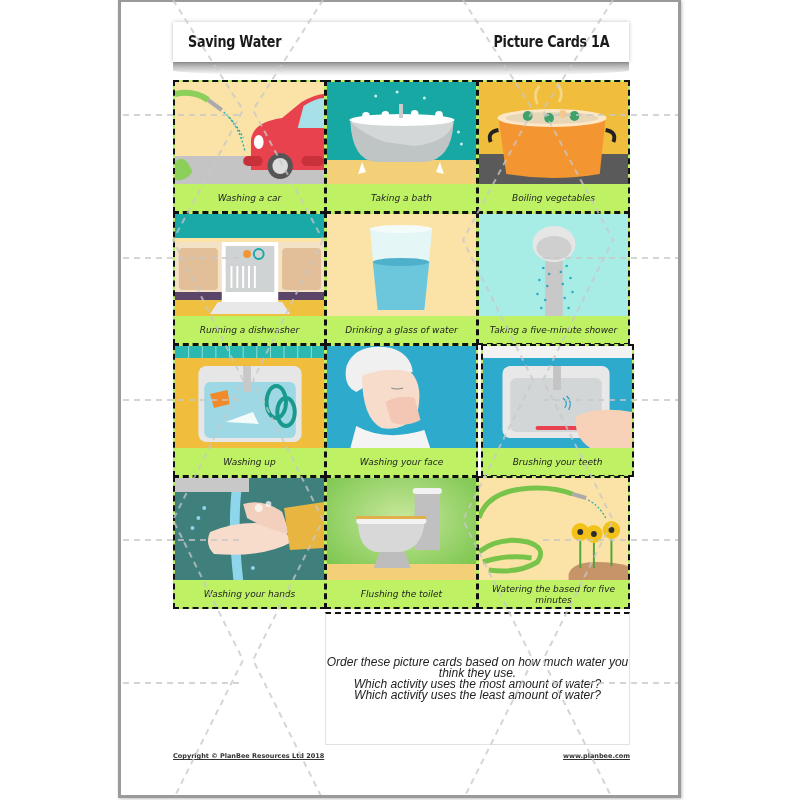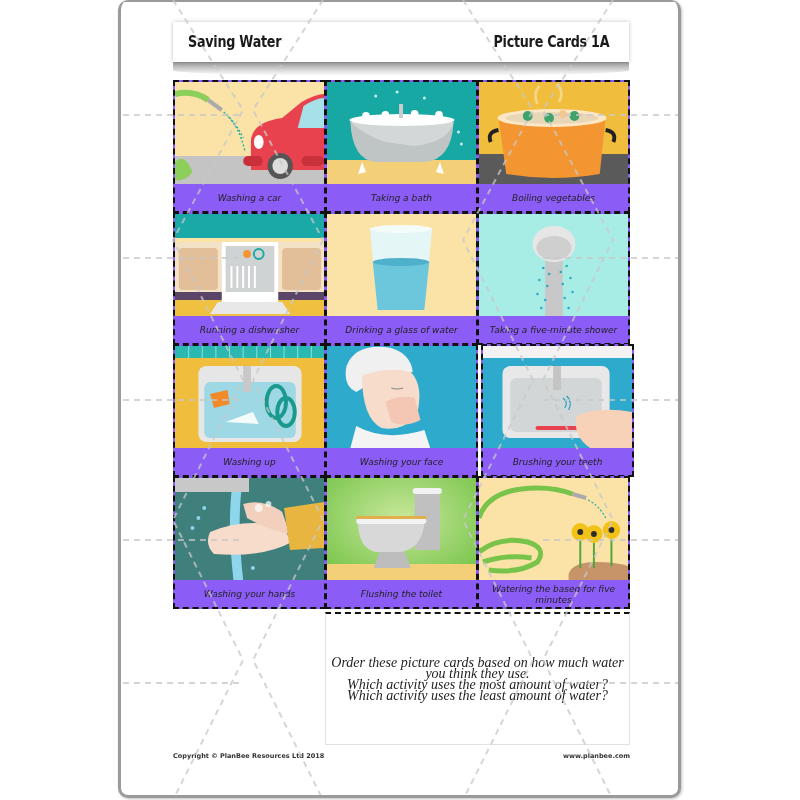--- a/index.html
+++ b/index.html
@@ -5,21 +5,20 @@
     * { box-sizing: border-box; margin: 0; padding: 0; }
     html, body { width: 800px; height: 800px; background: #ffffff; overflow: hidden; }
     body { position: relative; font-family: "DejaVu Sans", sans-serif; }
 
     .page {
       position: absolute; left: 118px; top: 0; width: 563px; height: 798px;
       background: #ffffff;
       border-left: 3px solid #9a9a9a; border-right: 3px solid #9a9a9a; border-bottom: 3px solid #9a9a9a;
       box-shadow: 1px 1px 3px rgba(0,0,0,0.25);
       overflow: hidden;
-      border-radius: 10px;
     }
     .page-top-border { position: absolute; left: 0; top: 0; width: 100%; height: 2px; background: #9a9a9a; }
 
     .hex-bg { position: absolute; left: -118px; top: 0; width: 800px; height: 800px; pointer-events: none; z-index: 5; }
 
     .header {
       position: absolute; left: 52px; top: 22px; width: 456px; height: 40px;
       background: #fff; box-shadow: 0 0 4px rgba(0,0,0,0.25);
       display: flex; align-items: center; justify-content: space-between;
       padding: 0 20px 0 15px; z-index: 2;
@@ -35,45 +34,45 @@
       color: #1a1a1a; letter-spacing: -0.3px; transform: scaleX(0.85); display: inline-block;
     }
     .header .title { transform-origin: left center; }
     .header .subtitle { transform-origin: right center; }
 
     .grid {
       position: absolute; left: 52px; top: 80px; width: 457px; height: 665px;
     }
     .card {
       position: absolute; width: 153px; height: 133px;
-      border: 2px dashed #111; background: #8b5cf6; overflow: hidden;
+      border: 2px dashed #111; background: #bef264; overflow: hidden;
     }
     .card .pic { position: absolute; left: 0; top: 0; width: 100%; height: 102px; overflow: hidden; }
     .card .label {
       position: absolute; left: 0; top: 102px; width: 100%; height: 29px;
       display: flex; align-items: center; justify-content: center; text-align: center;
       font-family: "DejaVu Sans", sans-serif; font-style: italic; font-size: 9px; color: #222;
       line-height: 11px; padding: 0 4px;
     }
     .pic svg { width: 100%; height: 100%; display: block; }
 
     .instructions {
       position: absolute; left: 152px; top: 532px; width: 305px; height: 133px;
       border: 1px solid #e2e2e2; border-top: 2px dashed #111;
       display: flex; flex-direction: column; align-items: center; justify-content: center;
       text-align: center; background: #fff;
     }
     .instructions p {
-      font-family: Liberation Serif, serif; font-style: italic; font-size: 14px; color: #222; line-height: 11px;
+      font-family: Liberation Sans, sans-serif; font-style: italic; font-size: 12px; color: #222; line-height: 11px;
     }
 
     .footer {
       position: absolute; left: 52px; top: 750px; width: 457px; height: 12px;
       display: flex; justify-content: space-between; align-items: center;
-      font-family: "DejaVu Sans", sans-serif; font-weight: bold; font-size: 6.5px; color: #333;
+      font-family: "DejaVu Sans", sans-serif; font-weight: bold; font-size: 6.5px; color: #333; text-decoration: underline;
     }
   </style>
 </head>
 <body>
 
 <div class="page">
   <div class="page-top-border"></div>
 
   <div class="header-shadow"></div>
   <div class="header">

